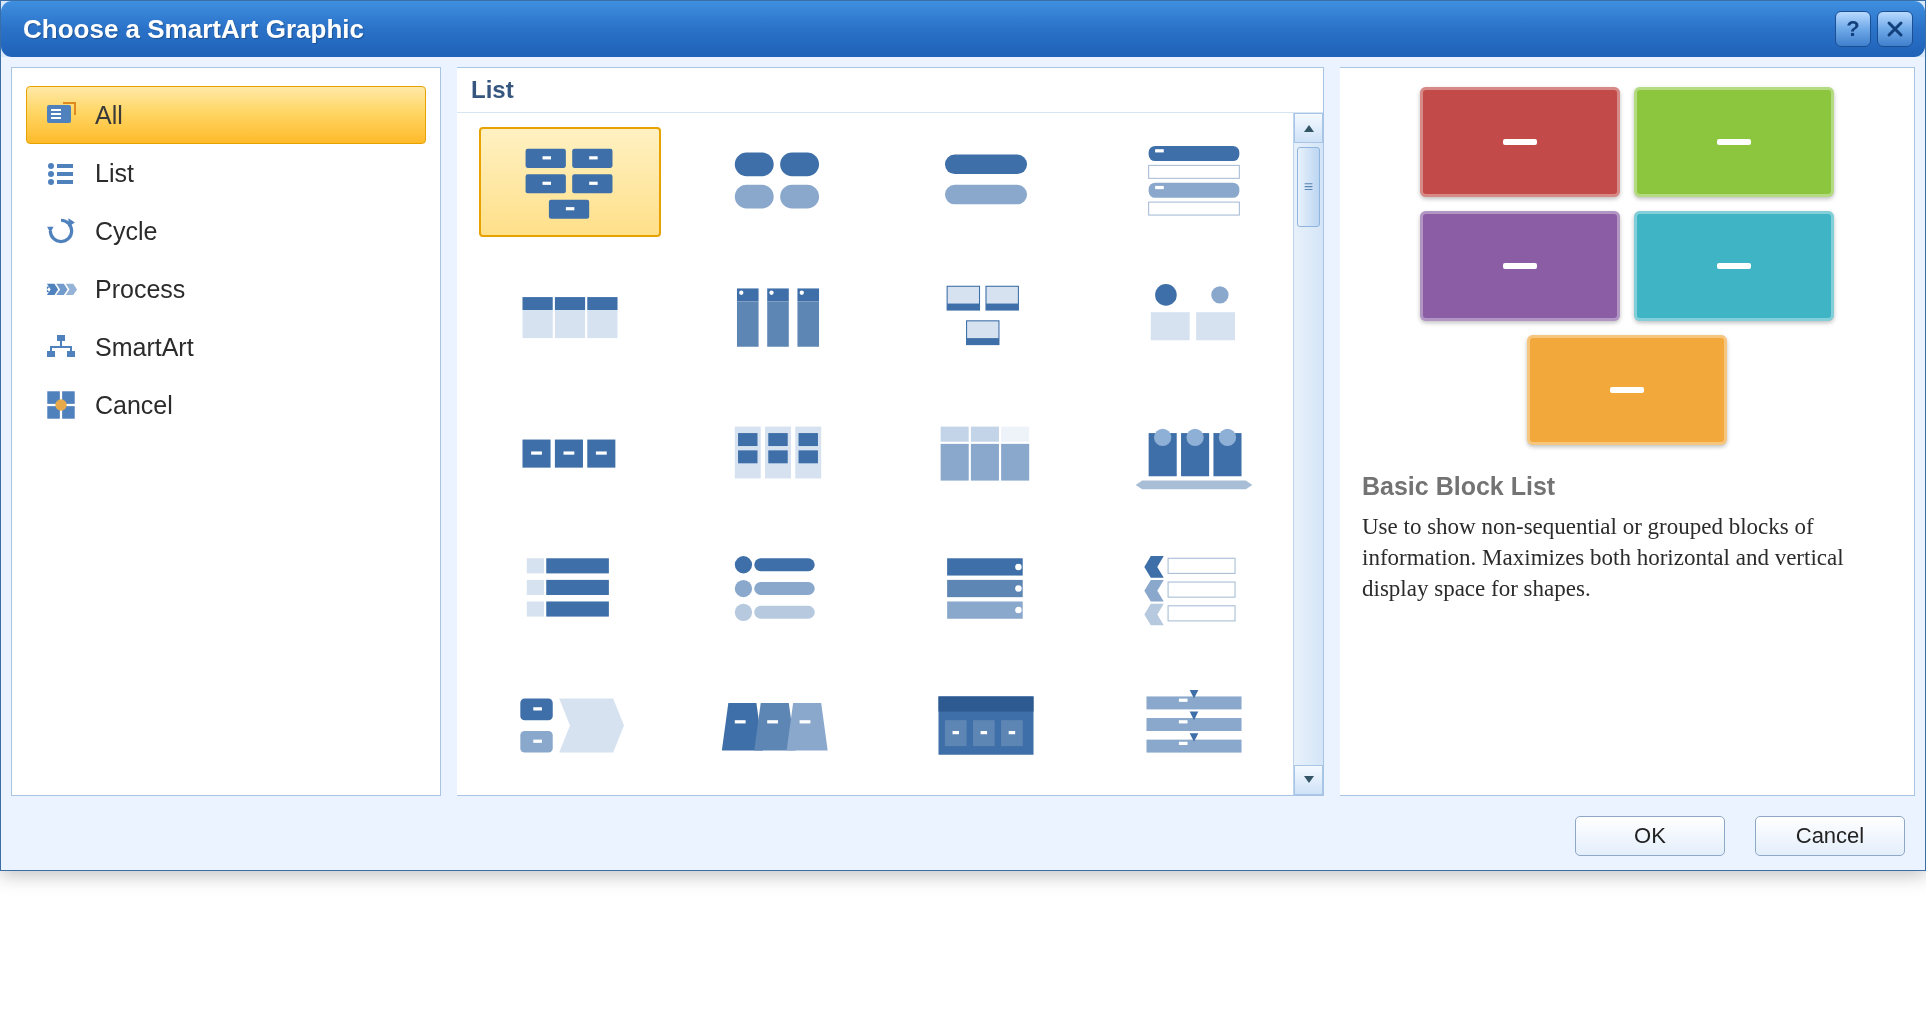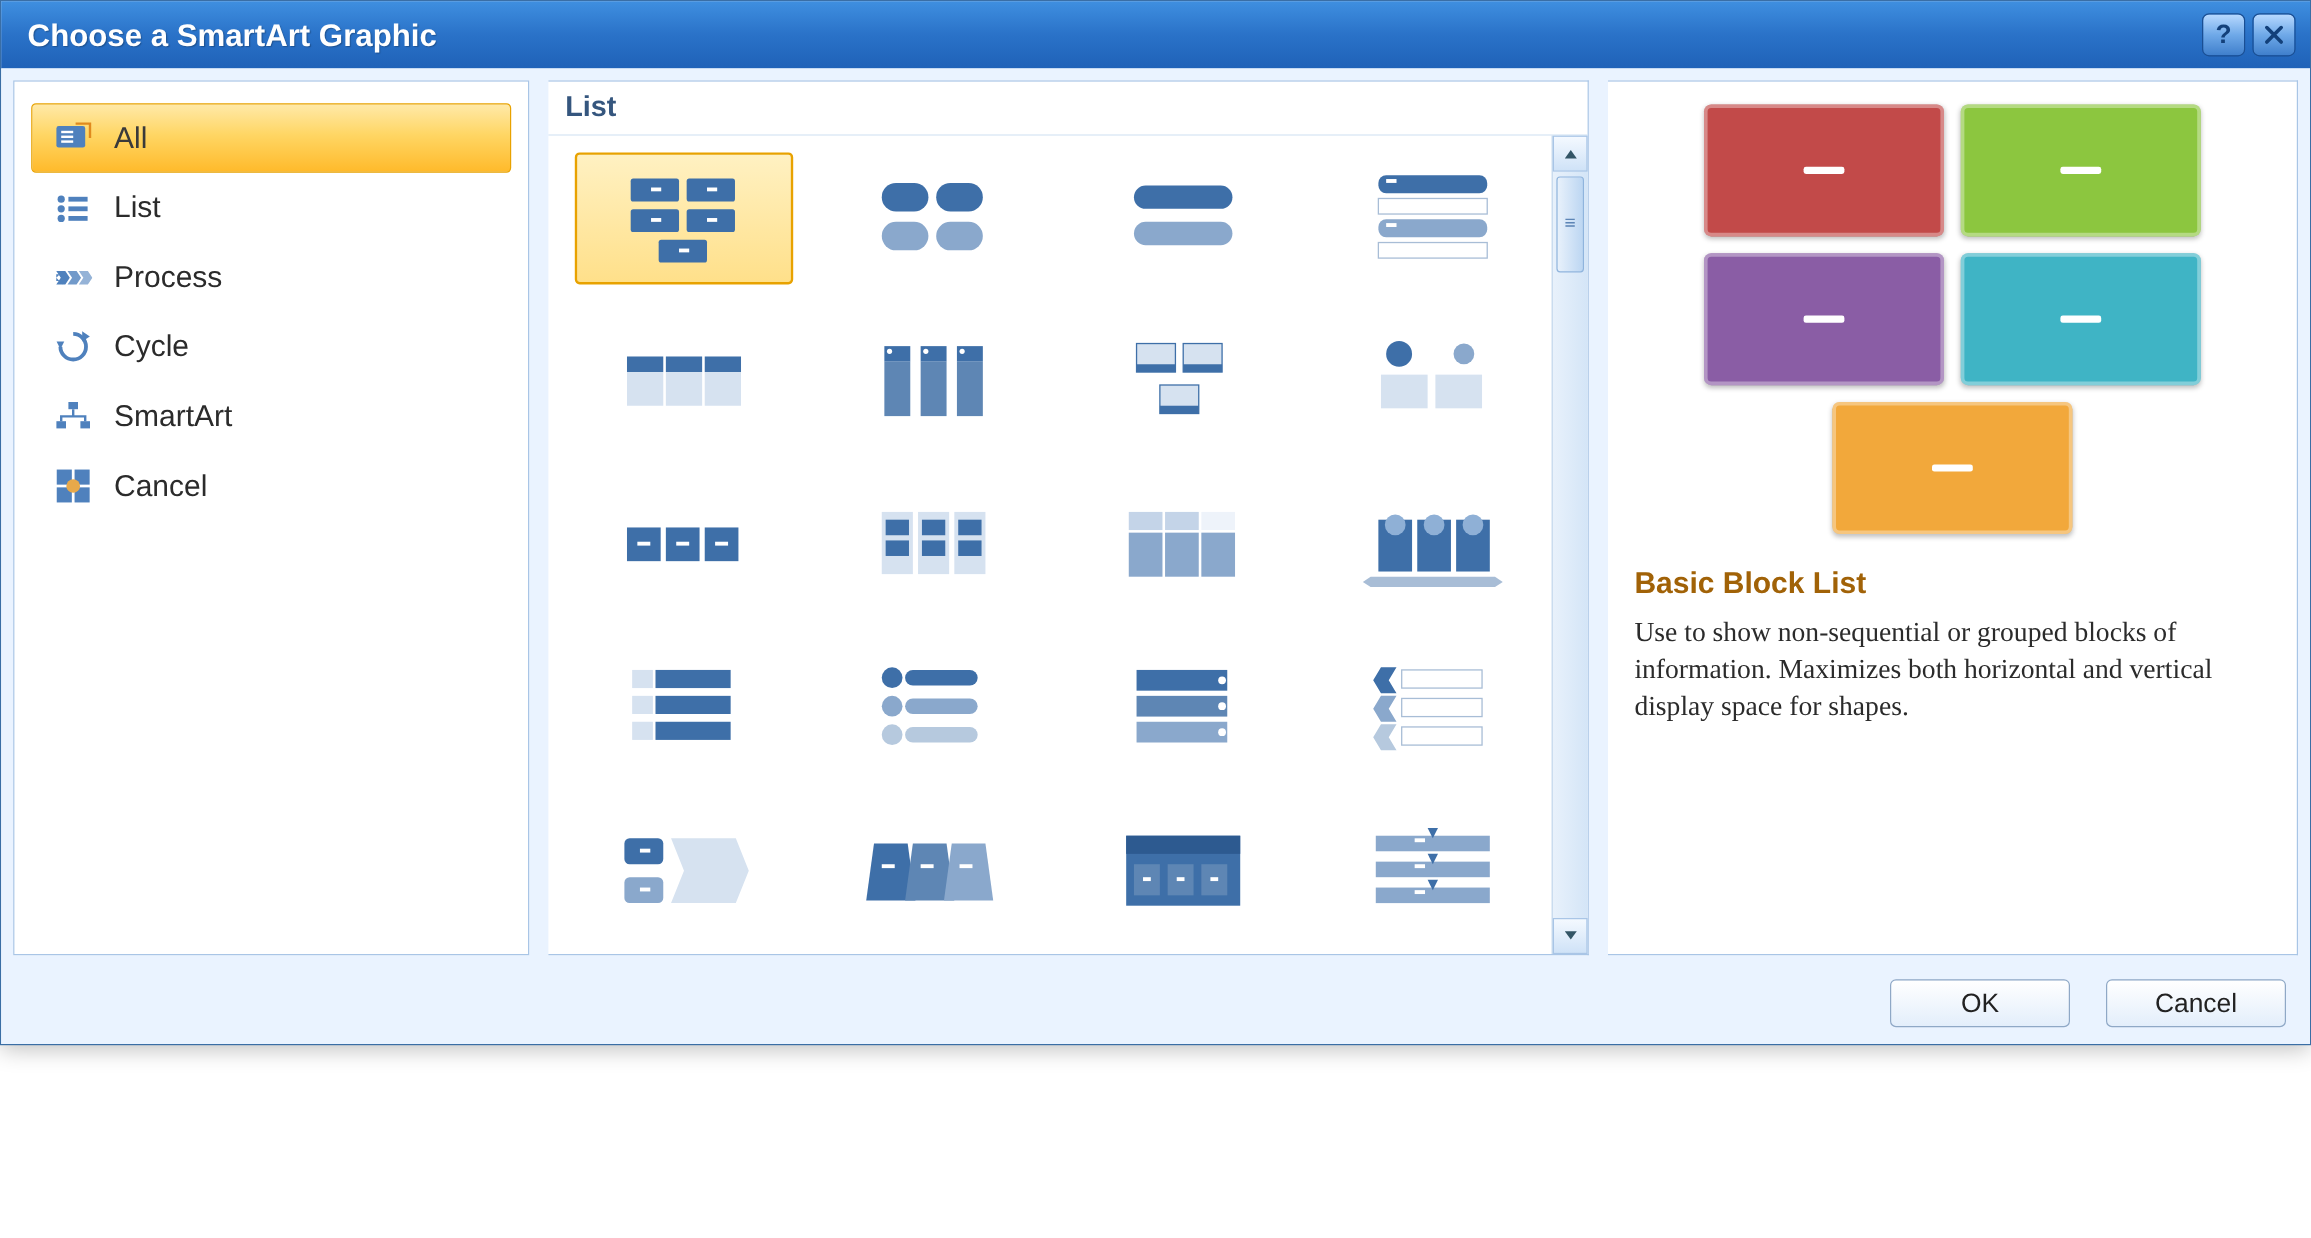--- a/index.html
+++ b/index.html
@@ -18,20 +18,21 @@
   background: linear-gradient(to bottom, #d7e8fa 0%, #eef6ff 100%);
   box-shadow: 0 4px 18px rgba(0,0,0,0.25);
 }
 .titlebar {
   height: 56px;
   background: linear-gradient(to bottom, #3f8fe0 0%, #2a72c8 50%, #1f62b8 100%);
   display: flex;
   align-items: center;
   padding: 0 12px 0 22px;
   color: #ffffff;
+  border-radius: 11px;
 }
 .titlebar-title {
   font-size: 26px;
   font-weight: bold;
   flex: 1;
   text-shadow: 1px 1px 1px rgba(0,0,0,0.25);
 }
 .titlebar-btn {
   width: 36px; height: 36px;
   margin-left: 6px;
@@ -168,21 +169,21 @@
 }
 .block {
   border-radius: 6px;
   display:flex;align-items:center;justify-content:center;
   box-shadow: inset 0 0 0 3px rgba(255,255,255,0.35), 0 2px 4px rgba(0,0,0,0.25);
 }
 .block .dash{ width:34px;height:6px;background:#fff;border-radius:2px;}
 .preview-title {
   font-size: 25px;
   font-weight: bold;
-  color: #a16207;
+  color: #737373;
   margin-top: 26px;
 }
 .preview-desc {
   font-size: 23px;
   color: #2b2b2b;
   line-height: 1.35;
   margin-top: 10px;
   font-family: Liberation Serif, serif;
 }
 .button-row {
@@ -245,39 +246,39 @@
                 <rect x="12" y="13" width="16" height="4" fill="#4f81bd"></rect>
                 <circle cx="6" cy="23" r="3" fill="#4f81bd"></circle>
                 <rect x="12" y="21" width="16" height="4" fill="#4f81bd"></rect>
               </svg>
           </span>
           <span>List</span>
         </div>
 
         <div class="cat-item">
           <span class="cat-icon">
+            <svg viewBox="0 0 30 28">
+                <path d="M15 4 A10 10 0 1 1 5 14" fill="none" stroke="#4f81bd" stroke-width="3"></path>
+                <polygon points="2,10 8,10 5,16" fill="#4f81bd"></polygon>
+                <polygon points="22,2 28,6 22,10" fill="#4f81bd"></polygon>
+              </svg>
+          </span>
+          <span>Cycle</span>
+        </div>
+
+        <div class="cat-item">
+          <span class="cat-icon">
             <svg viewBox="0 0 34 20">
                 <path d="M2 10 L8 4 L8 7 L2 7 Z M2 10 L8 16 L8 13 L2 13 Z" fill="#4f81bd" transform="translate(0,0)"></path>
                 <polygon points="2,4 10,4 14,10 10,16 2,16 6,10" fill="#4f81bd"></polygon>
                 <polygon points="12,4 20,4 24,10 20,16 12,16 16,10" fill="#4f81bd" opacity="0.8"></polygon>
                 <polygon points="22,4 30,4 34,10 30,16 22,16 26,10" fill="#4f81bd" opacity="0.6"></polygon>
               </svg>
           </span>
           <span>Process</span>
-        </div>
-
-        <div class="cat-item">
-          <span class="cat-icon">
-            <svg viewBox="0 0 30 28">
-                <path d="M15 4 A10 10 0 1 1 5 14" fill="none" stroke="#4f81bd" stroke-width="3"></path>
-                <polygon points="2,10 8,10 5,16" fill="#4f81bd"></polygon>
-                <polygon points="22,2 28,6 22,10" fill="#4f81bd"></polygon>
-              </svg>
-          </span>
-          <span>Cycle</span>
         </div>
 
         <div class="cat-item">
           <span class="cat-icon">
             <svg viewBox="0 0 32 28">
                 <rect x="12" y="2" width="8" height="6" fill="#4f81bd"></rect>
                 <rect x="2" y="18" width="8" height="6" fill="#4f81bd"></rect>
                 <rect x="22" y="18" width="8" height="6" fill="#4f81bd"></rect>
                 <path d="M16 8 L16 14 M6 18 L6 14 L26 14 L26 18" stroke="#4f81bd" stroke-width="2" fill="none"></path>
               </svg>

